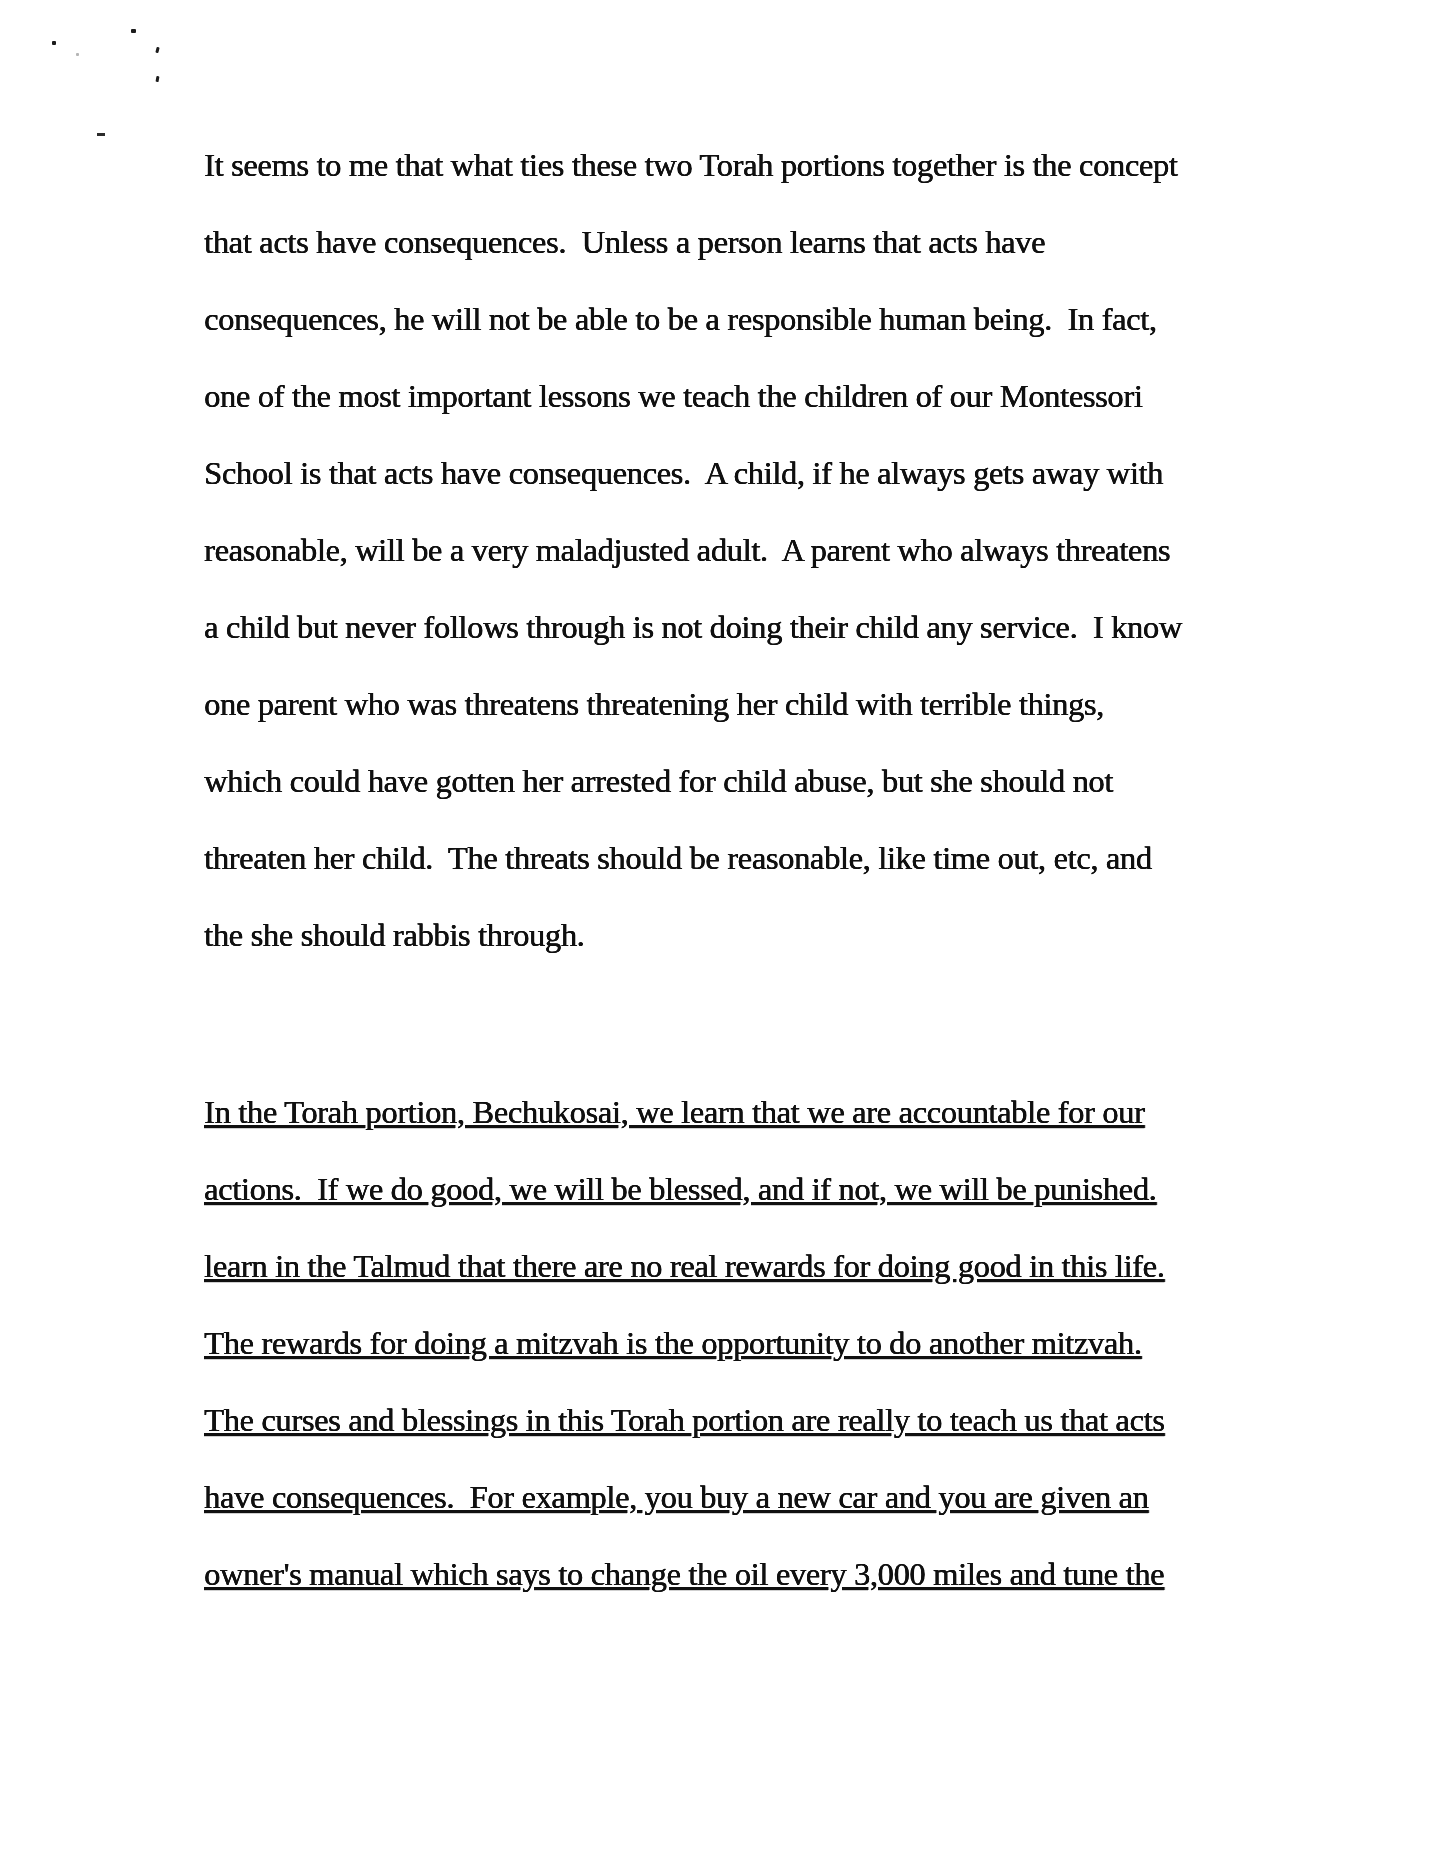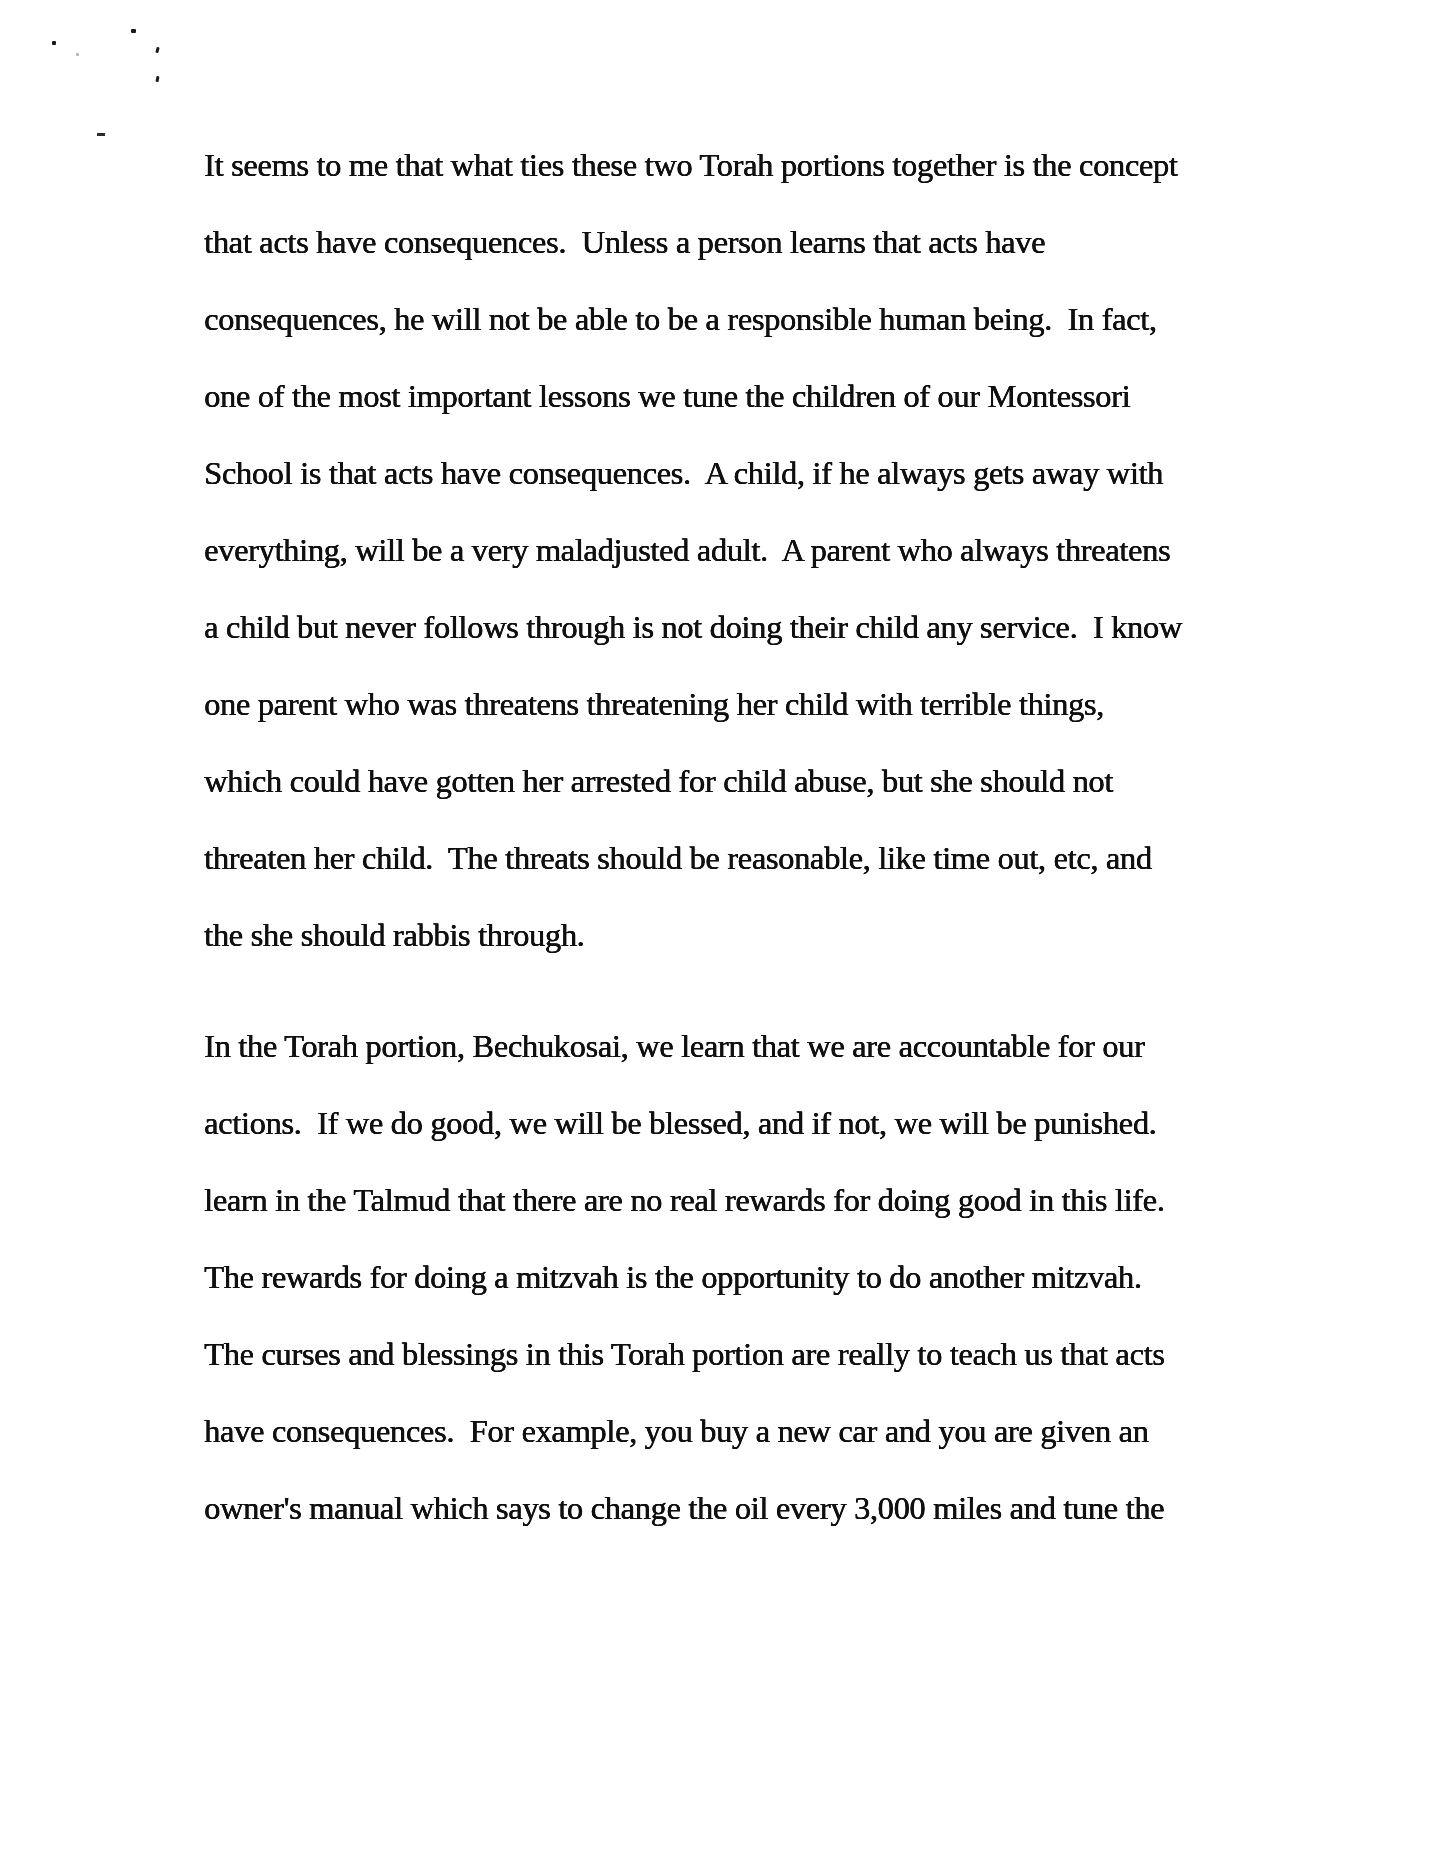--- a/index.html
+++ b/index.html
@@ -24,21 +24,21 @@
   .para .line {
     white-space: pre;
     font-size: 32.5px;
     line-height: 77px;
     letter-spacing: -0.35px;
     color: #101010;
     
     text-shadow: 0.45px 0 0 currentColor, 0 0.2px 0 currentColor;
   }
   #para-0 { top: 127px; }
-  #para-1 { top: 1008px; }
+  #para-1 { top: 1074px; text-decoration: underline; }
   .speck {
     position: absolute;
     background: #1c1c1c;
   }
 </style>
 </head>
 <body>
 
 <div class="page">
 
@@ -46,23 +46,23 @@
   <div class="speck" style="left:52px; top:41px; width:4px; height:4px; border-radius:1px;"></div>
   <div class="speck" style="left:76px; top:53px; width:3px; height:3px; background:#b5b5b5; border-radius:1px;"></div>
   <div class="speck" style="left:156px; top:47px; width:3px; height:6px; transform:rotate(14deg); border-radius:1px;"></div>
   <div class="speck" style="left:156px; top:76px; width:3px; height:6px; transform:rotate(10deg); border-radius:1px;"></div>
   <div class="speck" style="left:97px; top:133px; width:8px; height:3px; background:#2c2c2c;"></div>
 
   <div class="para" id="para-0">
       <div class="line">It seems to me that what ties these two Torah portions together is the concept</div>
       <div class="line">that acts have consequences.  Unless a person learns that acts have</div>
       <div class="line">consequences, he will not be able to be a responsible human being.  In fact,</div>
-      <div class="line">one of the most important lessons we tune the children of our Montessori</div>
+      <div class="line">one of the most important lessons we teach the children of our Montessori</div>
       <div class="line">School is that acts have consequences.  A child, if he always gets away with</div>
-      <div class="line">everything, will be a very maladjusted adult.  A parent who always threatens</div>
+      <div class="line">reasonable, will be a very maladjusted adult.  A parent who always threatens</div>
       <div class="line">a child but never follows through is not doing their child any service.  I know</div>
       <div class="line">one parent who was threatens threatening her child with terrible things,</div>
       <div class="line">which could have gotten her arrested for child abuse, but she should not</div>
       <div class="line">threaten her child.  The threats should be reasonable, like time out, etc, and</div>
       <div class="line">the she should rabbis through.</div>
     </div>
 
   <div class="para" id="para-1">
       <div class="line">In the Torah portion, Bechukosai, we learn that we are accountable for our</div>
       <div class="line">actions.  If we do good, we will be blessed, and if not, we will be punished.</div>

